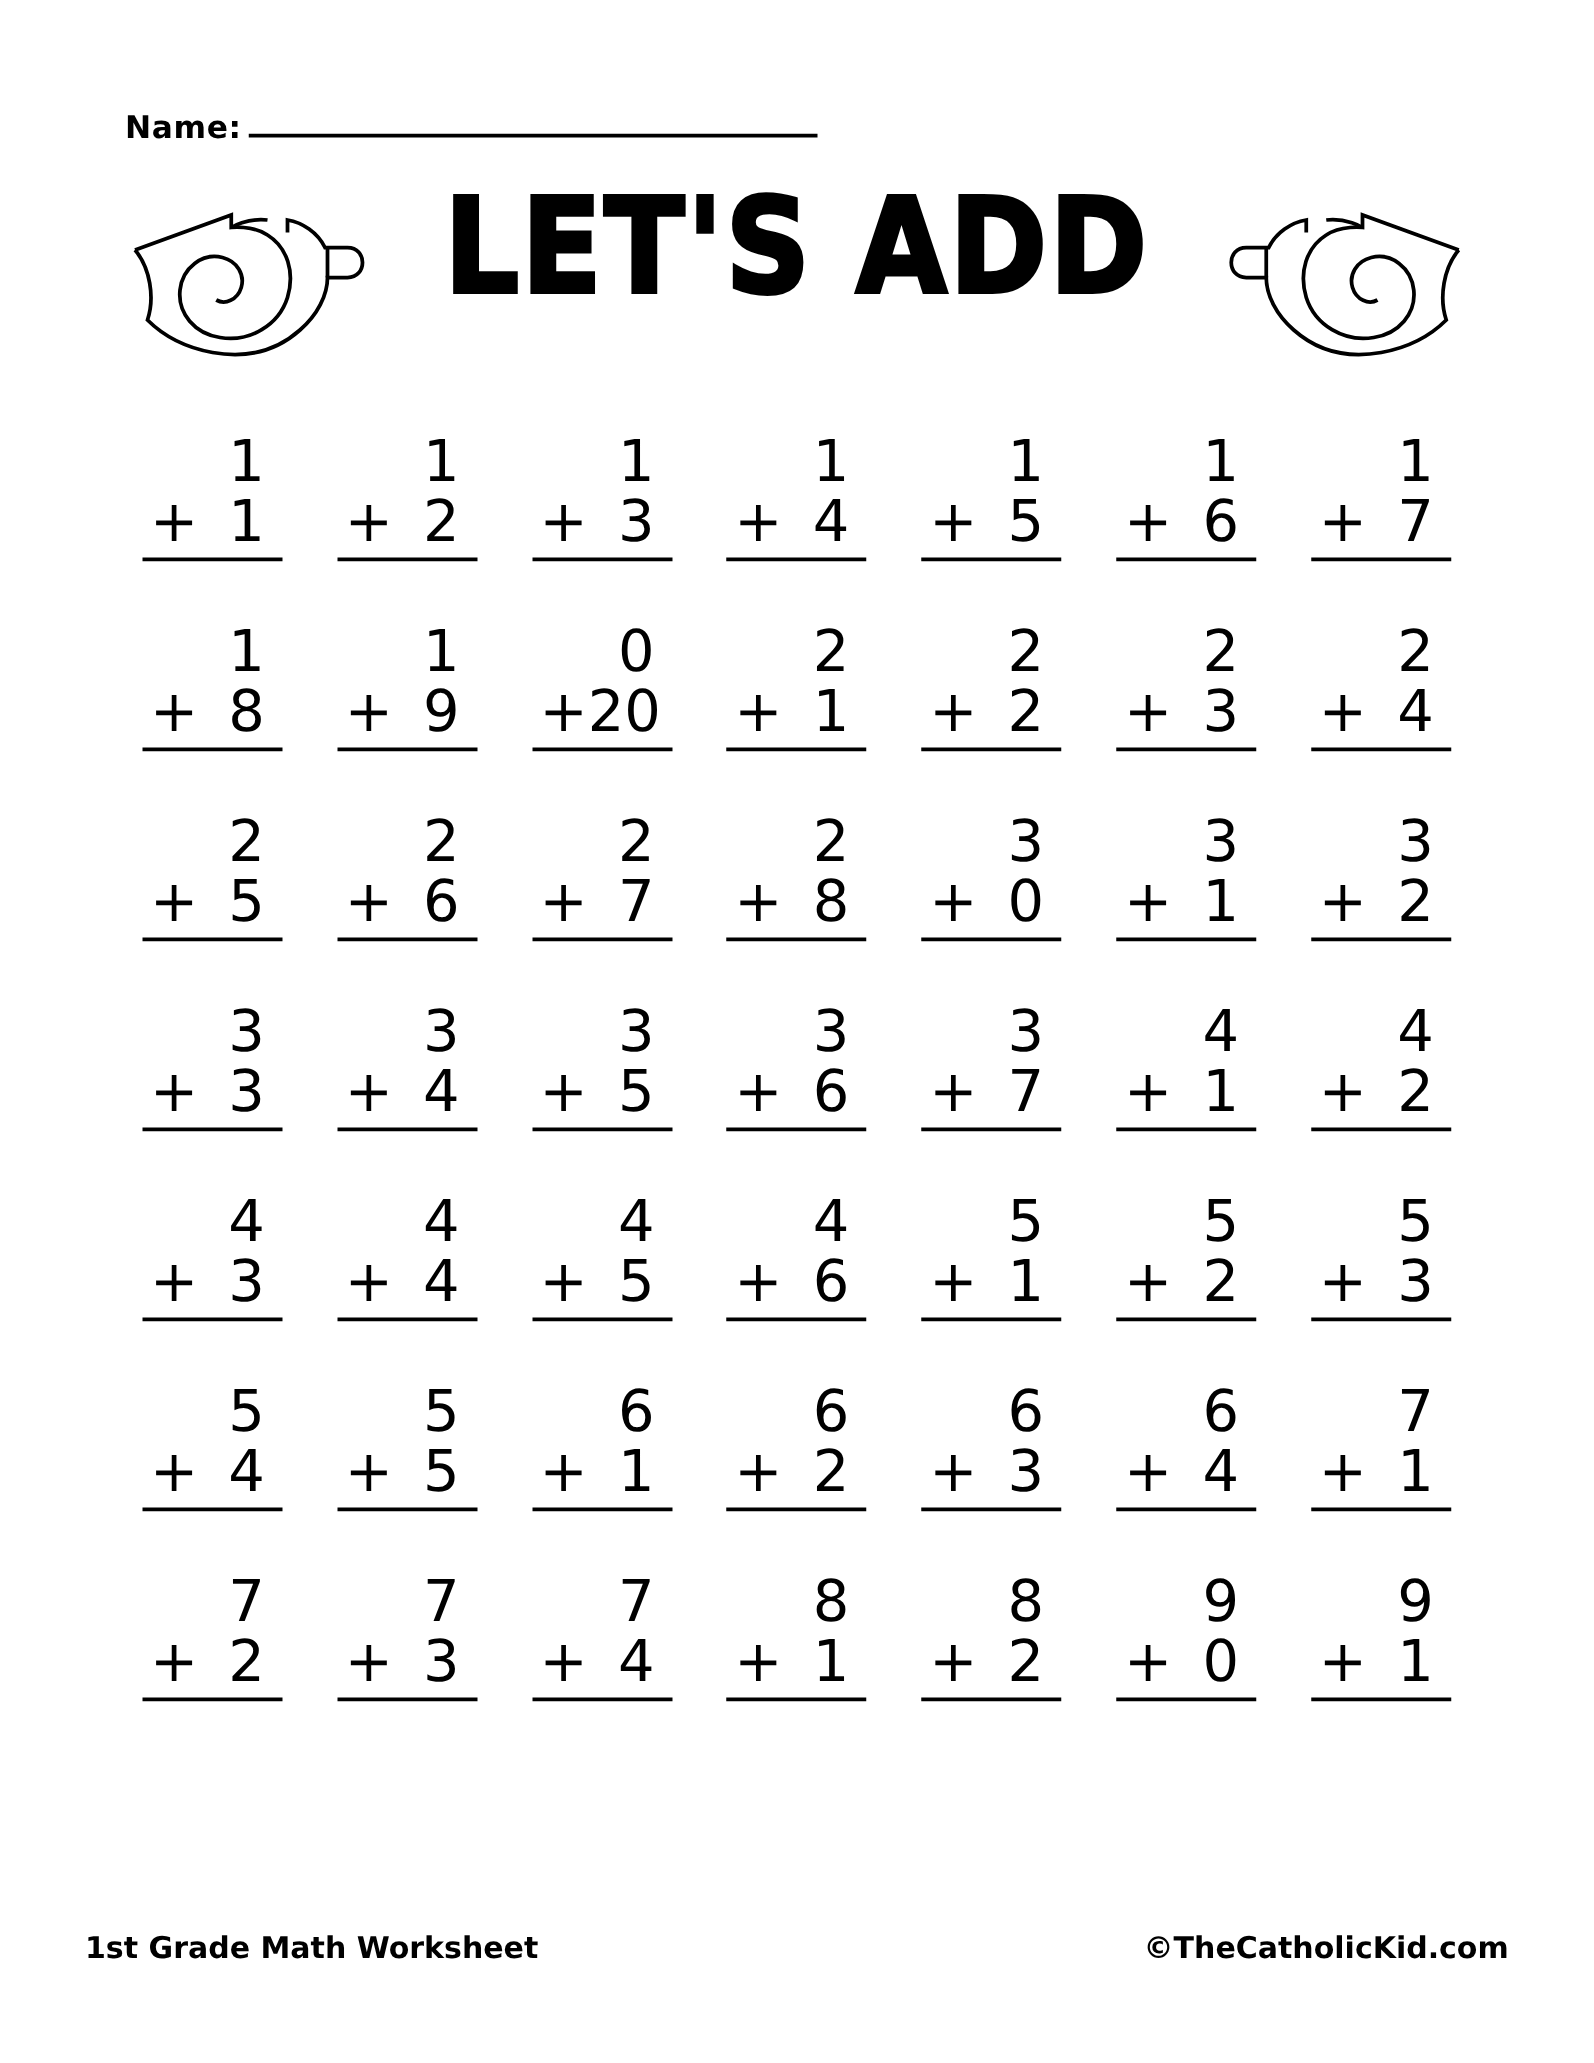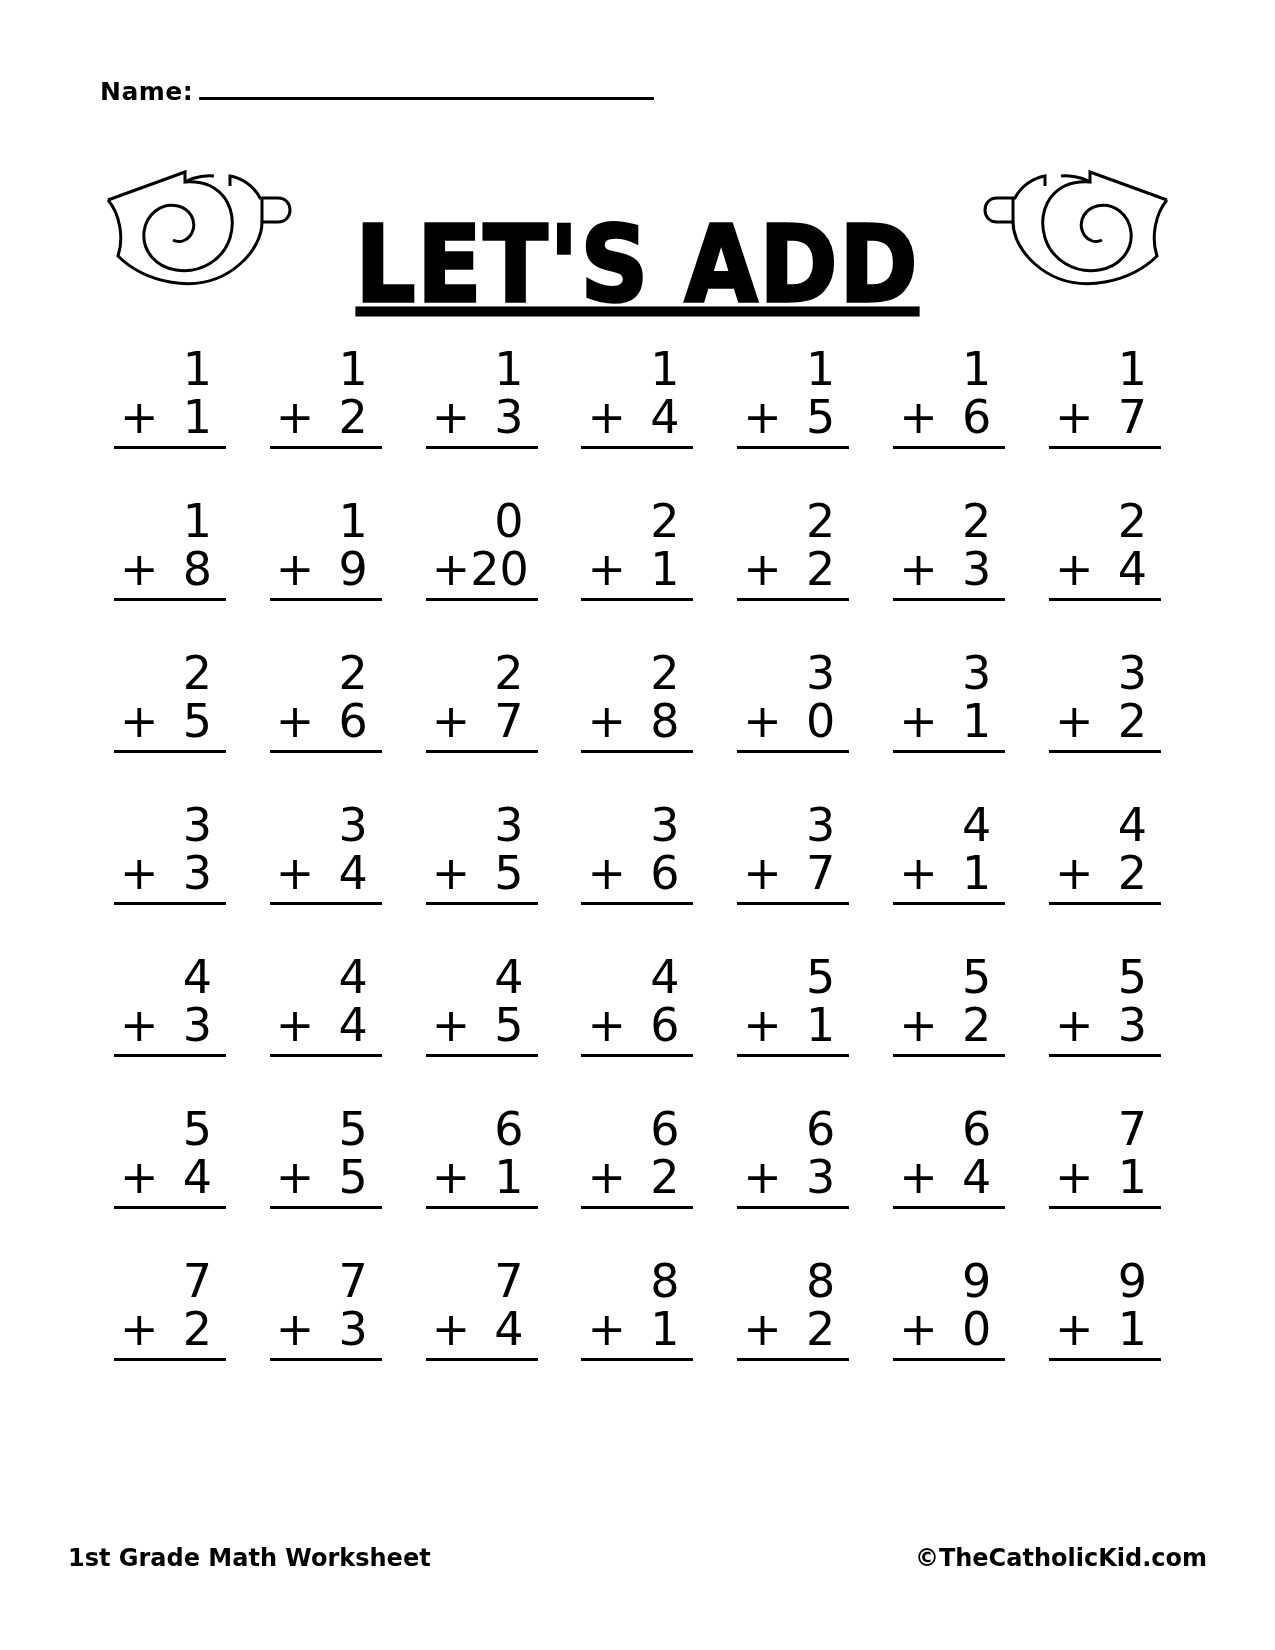--- a/index.html
+++ b/index.html
@@ -17,21 +17,21 @@
   }
   .page {
     position: absolute;
     inset: 0;
     padding: 0;
   }
 
   
   .header {
     position: absolute;
-    top: 60px;
+    top: 70px;
     left: 100px;
     right: 100px;
     height: 46px;
     display: flex;
     align-items: flex-end;
   }
   .field {
     display: flex;
     align-items: baseline;
     font-family: "DejaVu Sans", sans-serif;
@@ -50,23 +50,22 @@
   .field-date { margin-left: 112px; }
 
   
   .title-row {
     position: absolute;
     top: 152px;
     left: 90px;
     right: 90px;
     height: 160px;
     display: flex;
-    align-items: flex-end;
+    align-items: flex-start;
     justify-content: space-between;
-    text-decoration: underline;
   }
   .title-text {
     font-family: "DejaVu Sans", sans-serif;
     font-weight: bold;
     font-size: 94px;
     letter-spacing: 2px;
     line-height: 1;
     -webkit-text-stroke: 3px #000;
     text-align: center;
     flex: 1 1 auto;

